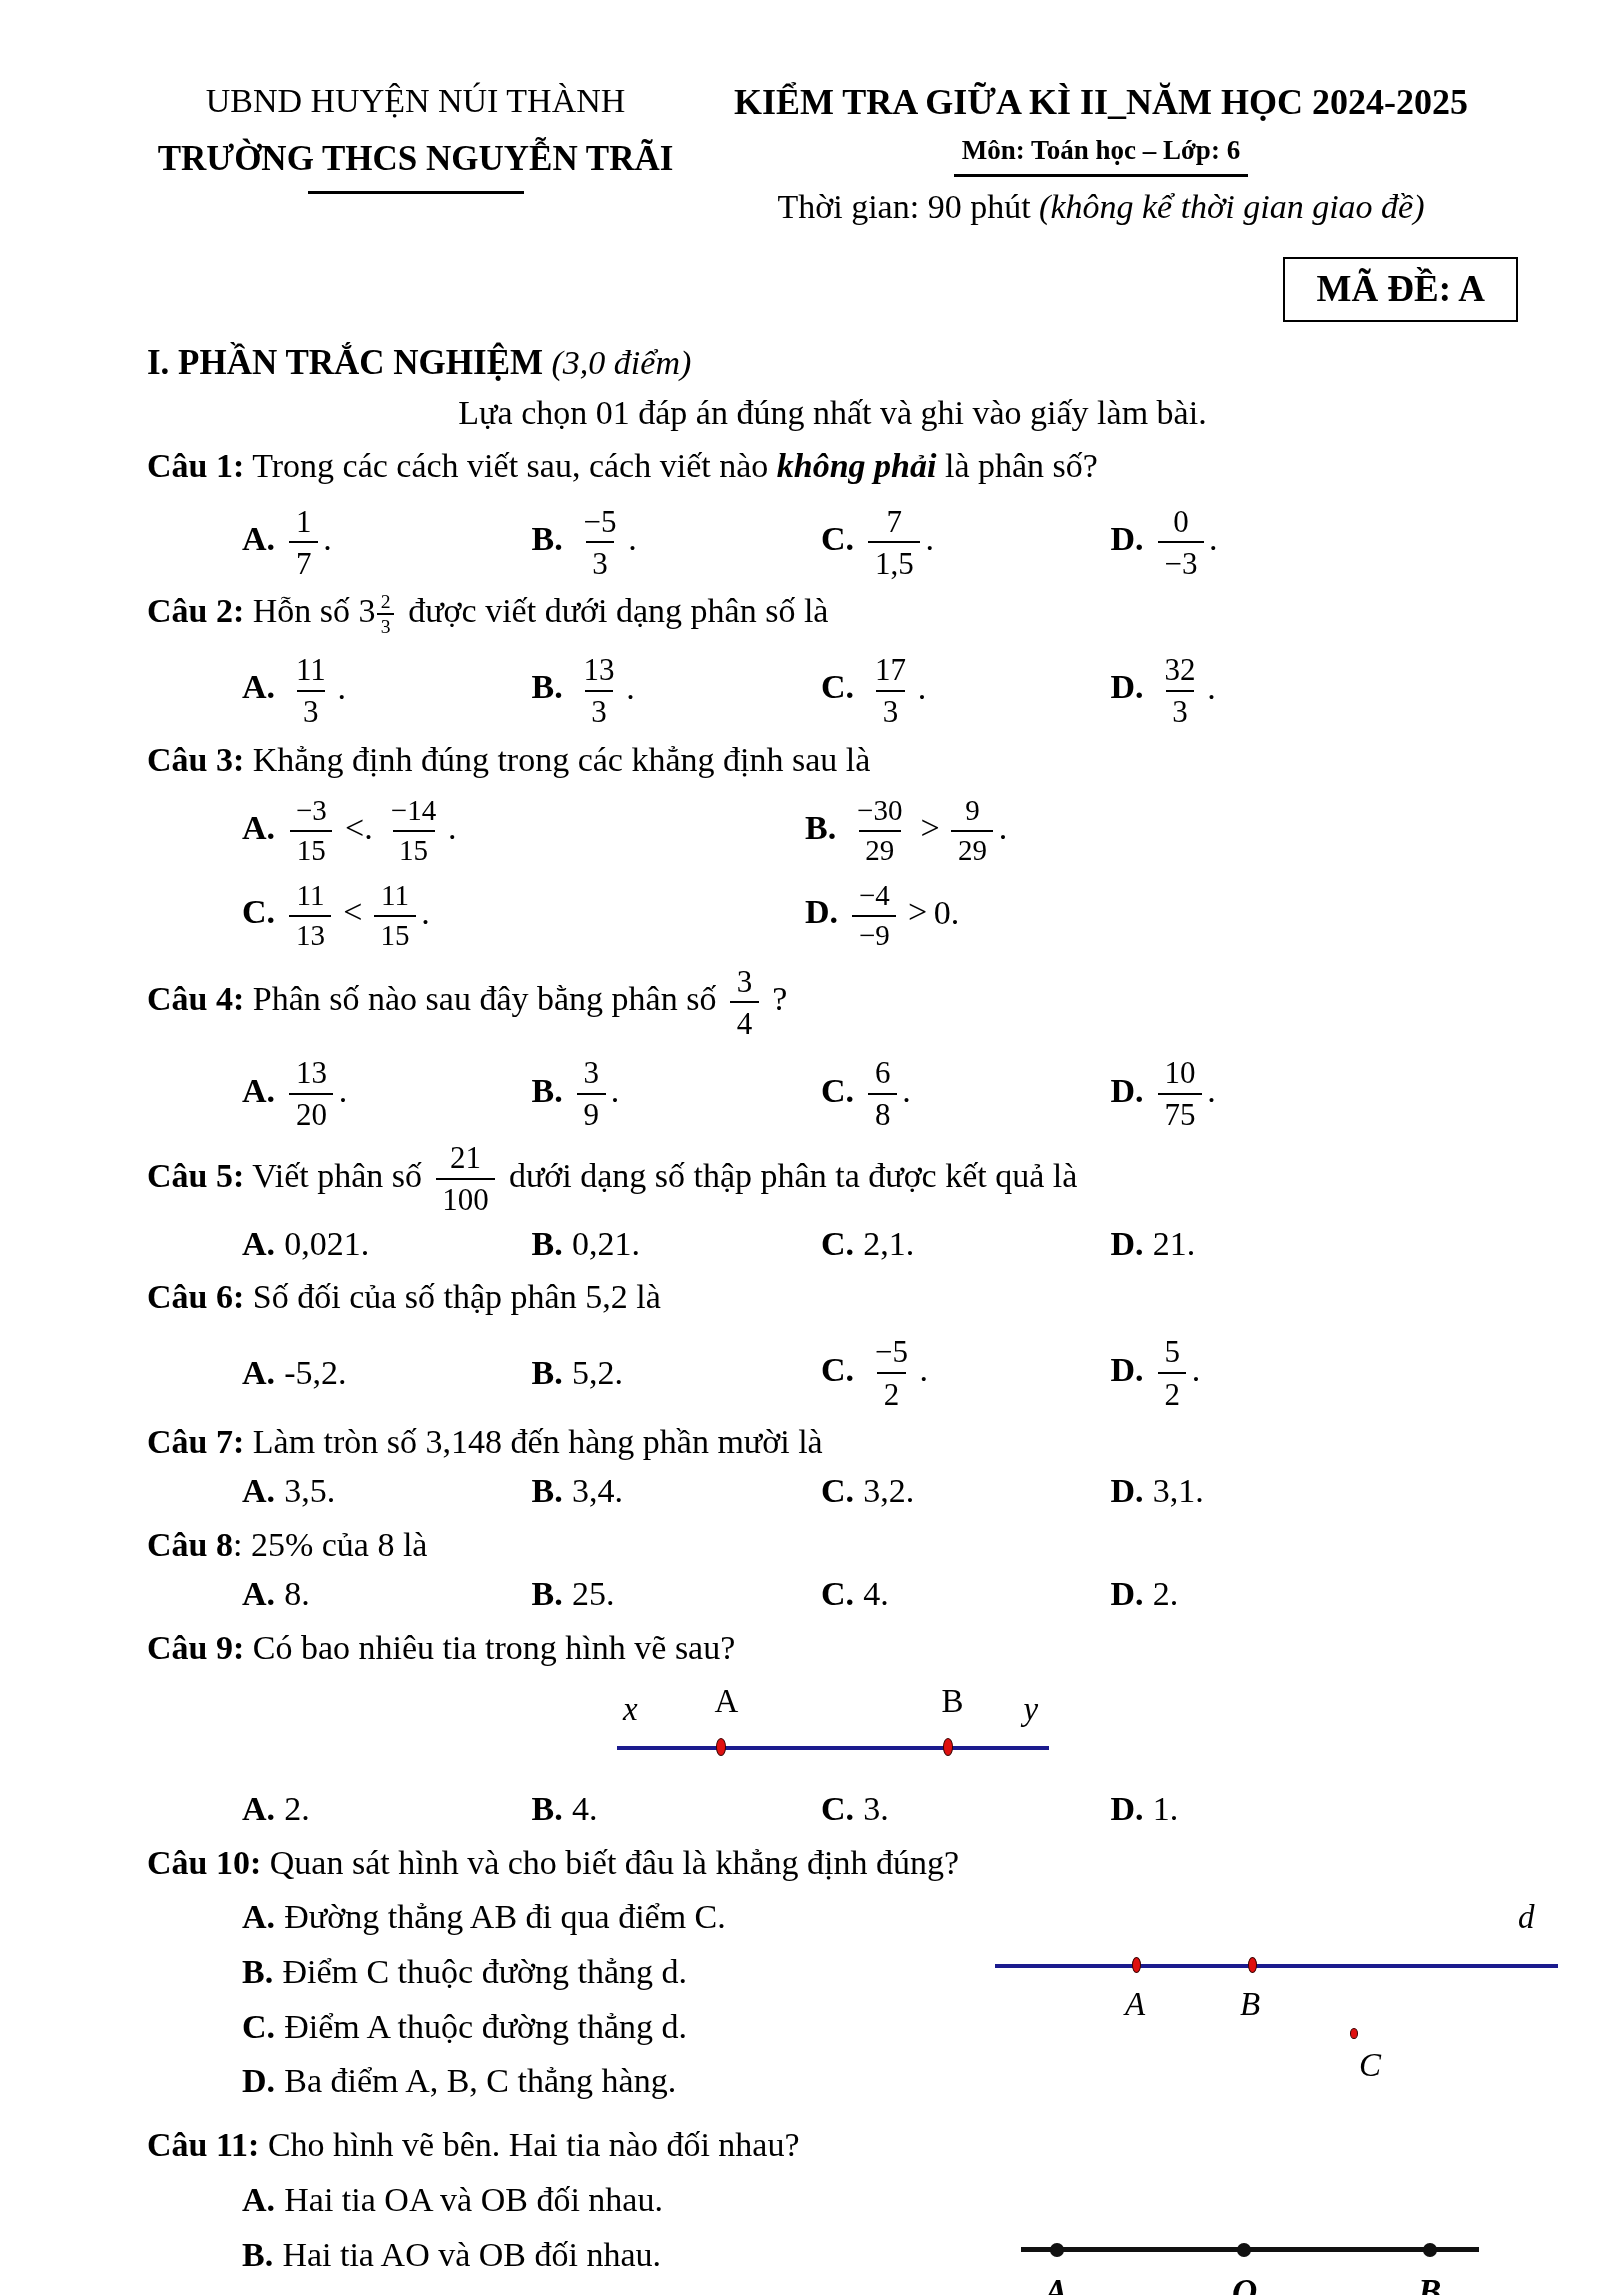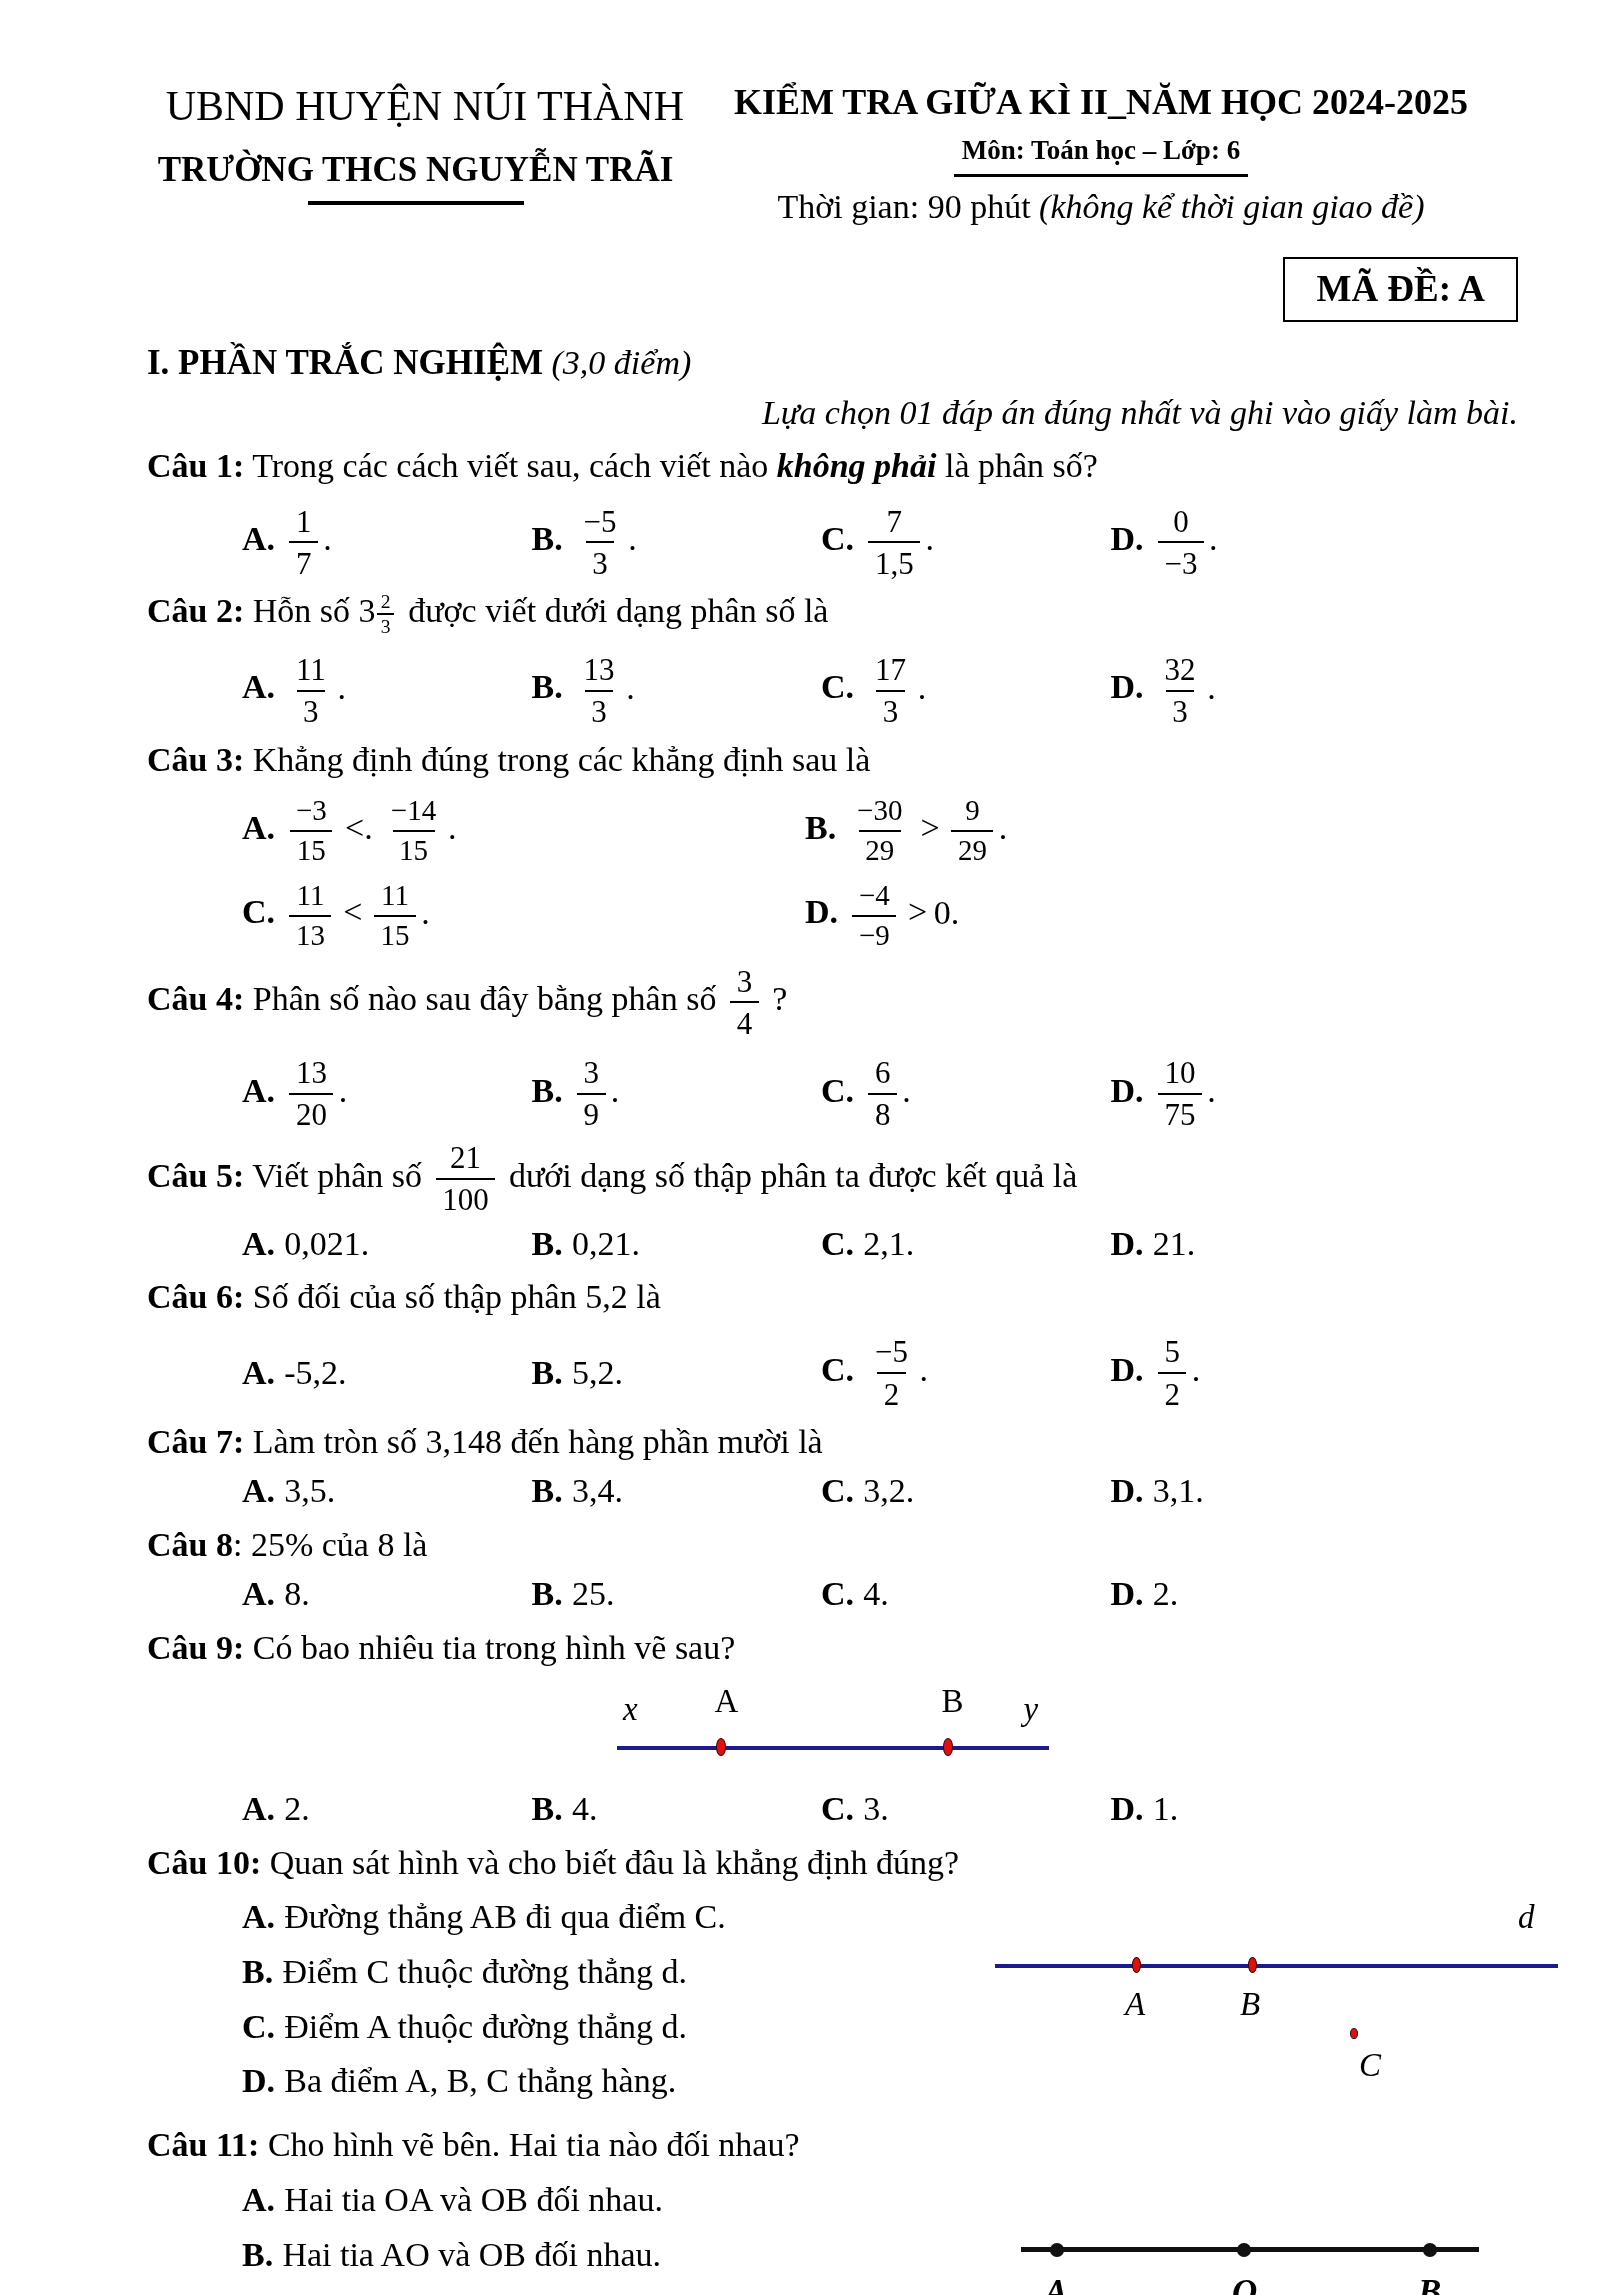--- a/index.html
+++ b/index.html
@@ -3,38 +3,38 @@
 <meta charset="utf-8">
 <style>
   html,body{margin:0;padding:0;background:#ffffff;}
   .page{position:relative;width:1623px;height:2295px;box-sizing:border-box;
         padding:79px 105px 0 147px;background:#fff;color:#000;overflow:hidden;
         font-family:"Liberation Serif","DejaVu Serif",serif;font-size:34px;line-height:1.3;}
 
   
   .header{display:flex;align-items:flex-start;}
   .hl{width:537px;text-align:center;}
-  .hl .l1{font-size:42px;text-align:right;}
+  .hl .l1{font-size:34px;}
   .hl .l2{font-size:35px;font-weight:bold;margin-top:13px;}
   .hl .rule{width:216px;height:3.3px;background:#000;margin:9.2px auto 22px;}
   .hl .box{display:inline-block;border:2.6px solid #000;padding:7.9px 27.5px;font-weight:bold;font-size:37px;}
   .hr{flex:1;text-align:center;}
   .hr .l1{font-size:36px;font-weight:bold;}
   .hr .l2{display:inline-block;font-size:27px;font-weight:bold;border-bottom:3.3px solid #000;
           padding:3.9px 7.9px 6.5px;margin-top:1.3px;}
   .hr .l3{margin-top:7.9px;font-size:34px;}
   .hr .l3 i{font-style:italic;}
   .hr .boxwrap{margin-top:27.5px;padding-left:157px;text-align:right;}
   .hr .box{display:inline-block;border:2.6px solid #000;padding:6.5px 31px;font-weight:bold;font-size:37px;}
 
   
   .sec{margin-top:18.3px;font-size:35px;}
   .sec .t{font-weight:bold;}
   .sec .n{font-style:italic;font-size:34px;margin-top:13px;}
-  .instr{text-align:right;font-style:italic;margin:5.2px 0 9.2px;}
+  .instr{text-align:center;margin:5.2px 0 9.2px;}
 
   
   .q{margin-top:9.2px;}
   .k-lbl{font-weight:bold;}
   .bi{font-weight:bold;font-style:italic;}
   .row4{display:flex;padding-left:95px;padding-right:118px;margin:5.2px 0 2.6px;}
   .row4 .opt{flex:1;}
   .row4.fr-row{margin:15.7px 0 7.9px;align-items:center;}
   .opt .k{font-weight:bold;margin-right:9.2px;}
   .row2{display:flex;padding-left:95px;margin:13px 0;align-items:center;}

